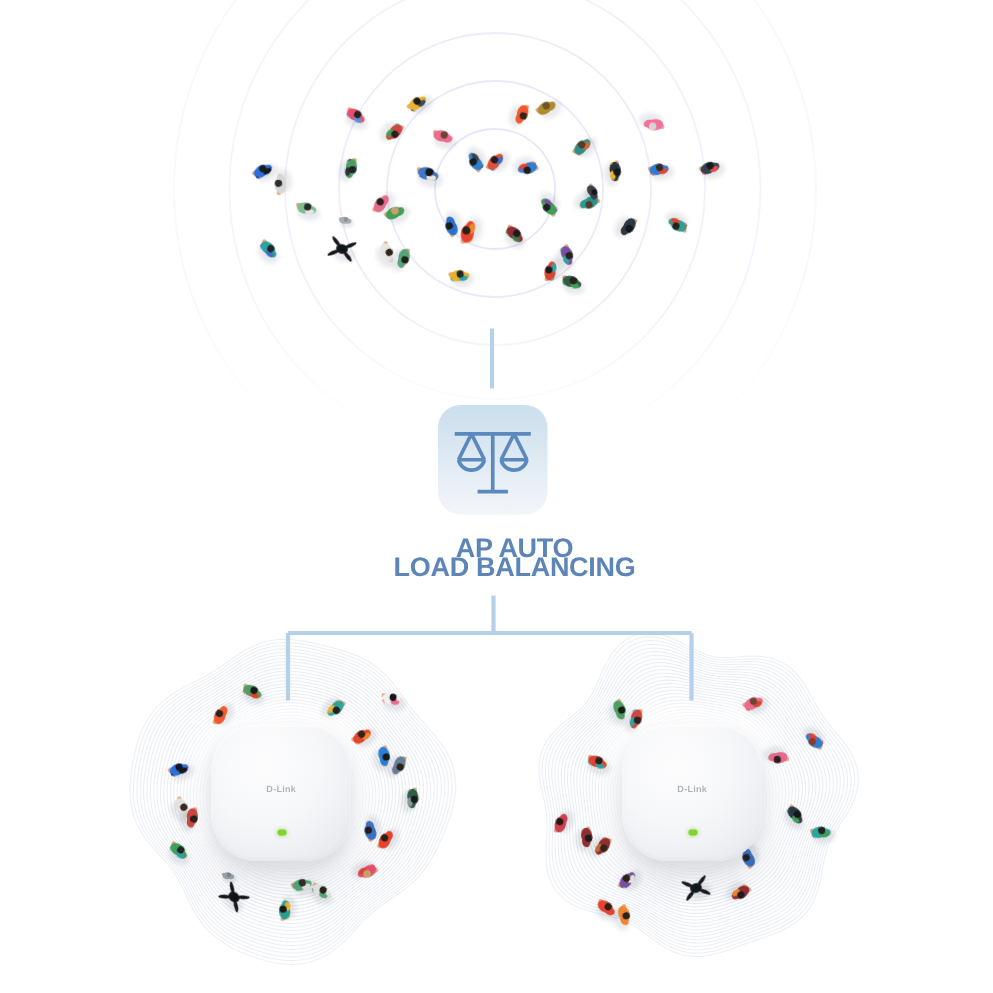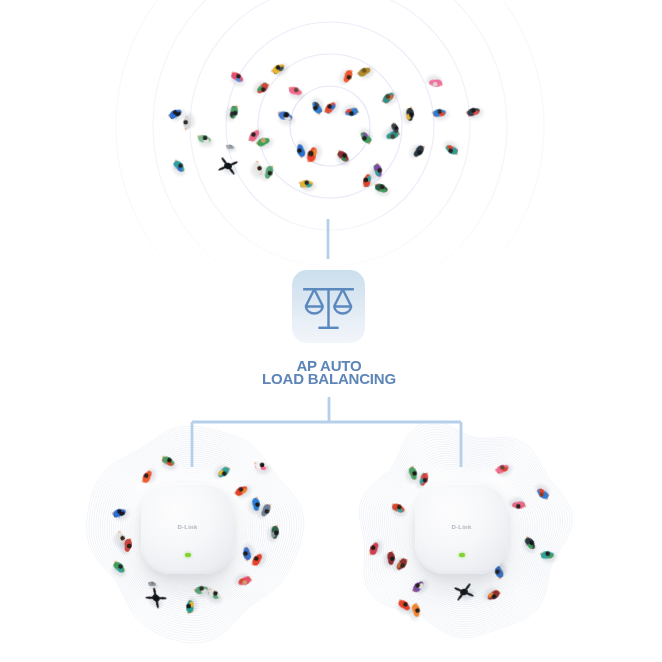--- a/index.html
+++ b/index.html
@@ -21,26 +21,26 @@
     height: 73px;
     border-radius: 15px;
     background: linear-gradient(180deg, #cbdfee 0%, #d8e6f1 35%, #eaf0f7 75%, #f2f5fa 100%);
     display: flex;
     align-items: center;
     justify-content: center;
   }
 
   .caption {
     position: absolute;
-    left: 179px;
+    left: 193px;
     top: 359px;
     width: 300px;
     text-align: center;
     color: #5d85b8;
-    font-size: 15px;
+    font-size: 18px;
     font-weight: bold;
     letter-spacing: -0.2px;
     line-height: 13px;
   }
 
   .ap {
     position: absolute;
     width: 93px;
     height: 91px;
     border-radius: 30px;

